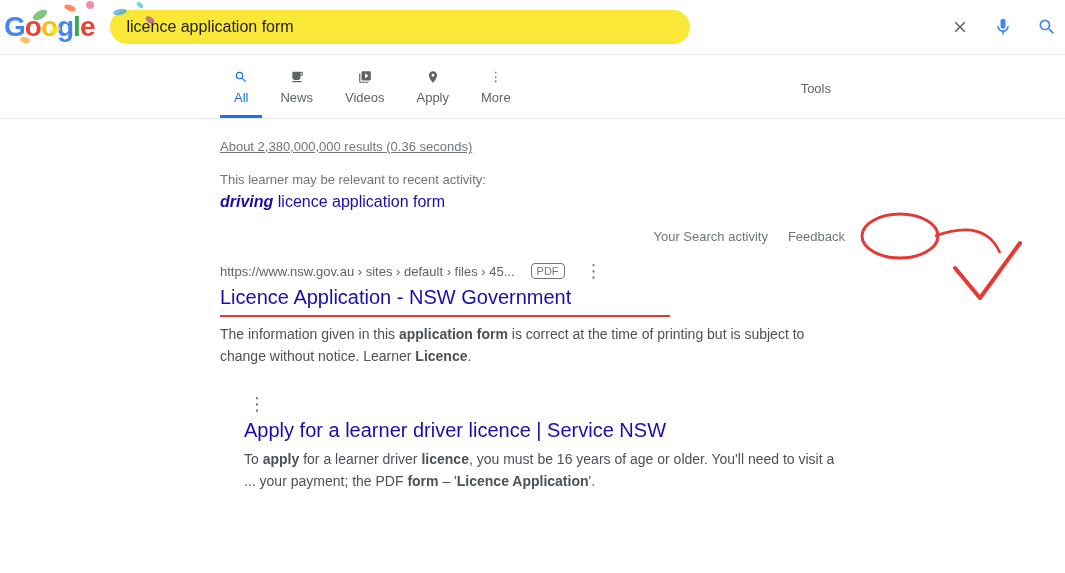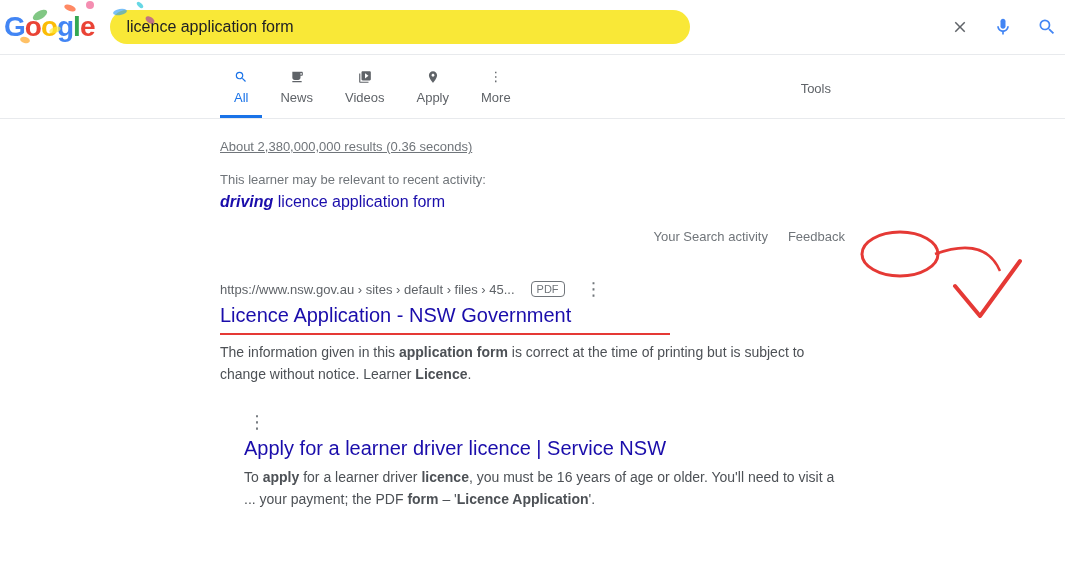--- a/index.html
+++ b/index.html
@@ -207,21 +207,21 @@
       right: -180px;
       top: -60px;
       pointer-events: none;
     }
 
     
     .feedback-row {
       display: flex;
       justify-content: flex-end;
       gap: 20px;
-      margin-bottom: 32px;
+      margin-bottom: 14px;
       font-size: 13px;
       color: #70757a;
       max-width: 960px;
     }
     .feedback-link {
       cursor: pointer;
       color: #70757a;
       text-decoration: none;
     }
 

